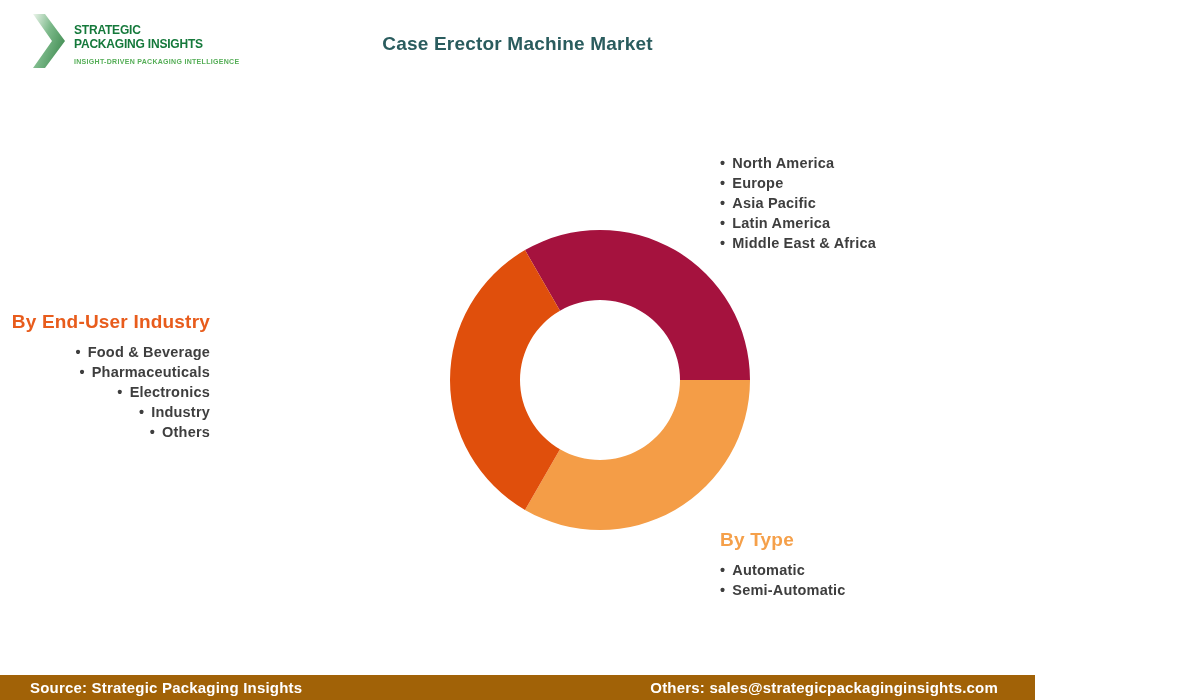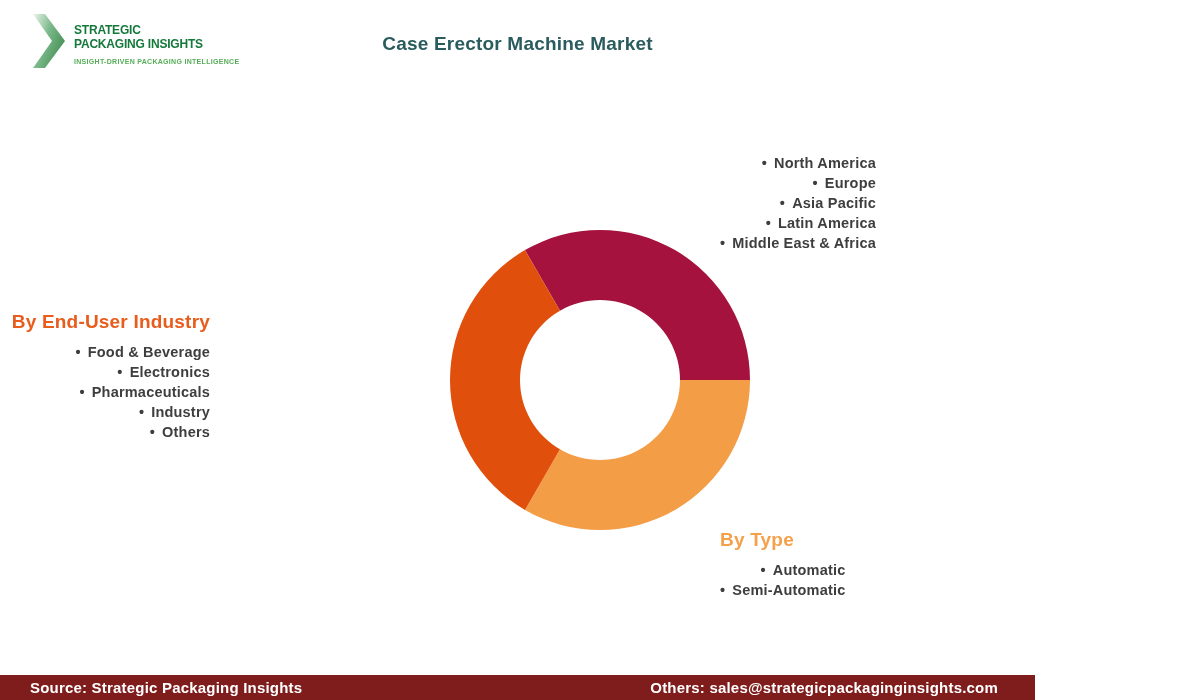--- a/index.html
+++ b/index.html
@@ -16,31 +16,31 @@
   .logo-tagline{font-size:7px;font-weight:700;color:#55AE57;letter-spacing:0.3px;margin-top:7px;}
   .page-title{
     position:absolute;top:20px;left:0;width:100%;text-align:center;
     font-size:19px;font-weight:700;color:#2A5C5E;letter-spacing:0.2px;
   }
   
   .section{position:absolute;}
   .section h2{margin:0 0 9px 0;font-size:19px;font-weight:700;letter-spacing:0.2px;}
   .section ul{list-style:none;margin:0;padding:0;}
   .section li{
-    font-size:14.5px;font-weight:600;color:#3E3E3E;line-height:20px;letter-spacing:0.2px;text-align:right;
+    font-size:14.5px;font-weight:600;color:#3E3E3E;line-height:20px;letter-spacing:0.2px;
   }
   .section li::before{content:"\2022";margin-right:7px;color:#3E3E3E;}
   .section-region{left:720px;top:153px;}
   .section-enduser{right:825px;top:311px;text-align:right;}
   .section-type{left:720px;top:529px;}
   
   .donut-svg{position:absolute;left:0;top:0;width:1200px;height:700px;}
   
   .footer-bar{
-    position:absolute;left:0;bottom:0;width:100%;height:25px;background:#7f1d1d;
+    position:absolute;left:0;bottom:0;width:100%;height:25px;background:#a16207;
     display:flex;justify-content:space-between;align-items:center;
     padding:0 37px 0 30px;box-sizing:border-box;
   }
   .footer-bar span{color:#ffffff;font-size:15px;font-weight:600;letter-spacing:0.2px;}
 </style>
 </head>
 <body>
 
 <div class="canvas">
 
@@ -77,22 +77,22 @@
         <li>Asia Pacific</li>
         <li>Latin America</li>
         <li>Middle East &amp; Africa</li>
       </ul>
   </div>
 
   <div class="section section-enduser">
     <h2 style="color: rgb(232, 92, 28);">By End-User Industry</h2>
     <ul>
         <li>Food &amp; Beverage</li>
+        <li>Pharmaceuticals</li>
         <li>Electronics</li>
-        <li>Pharmaceuticals</li>
         <li>Industry</li>
         <li>Others</li>
       </ul>
   </div>
 
   <div class="section section-type">
     <h2 style="color: rgb(245, 160, 74);">By Type</h2>
     <ul>
         <li>Automatic</li>
         <li>Semi-Automatic</li>

